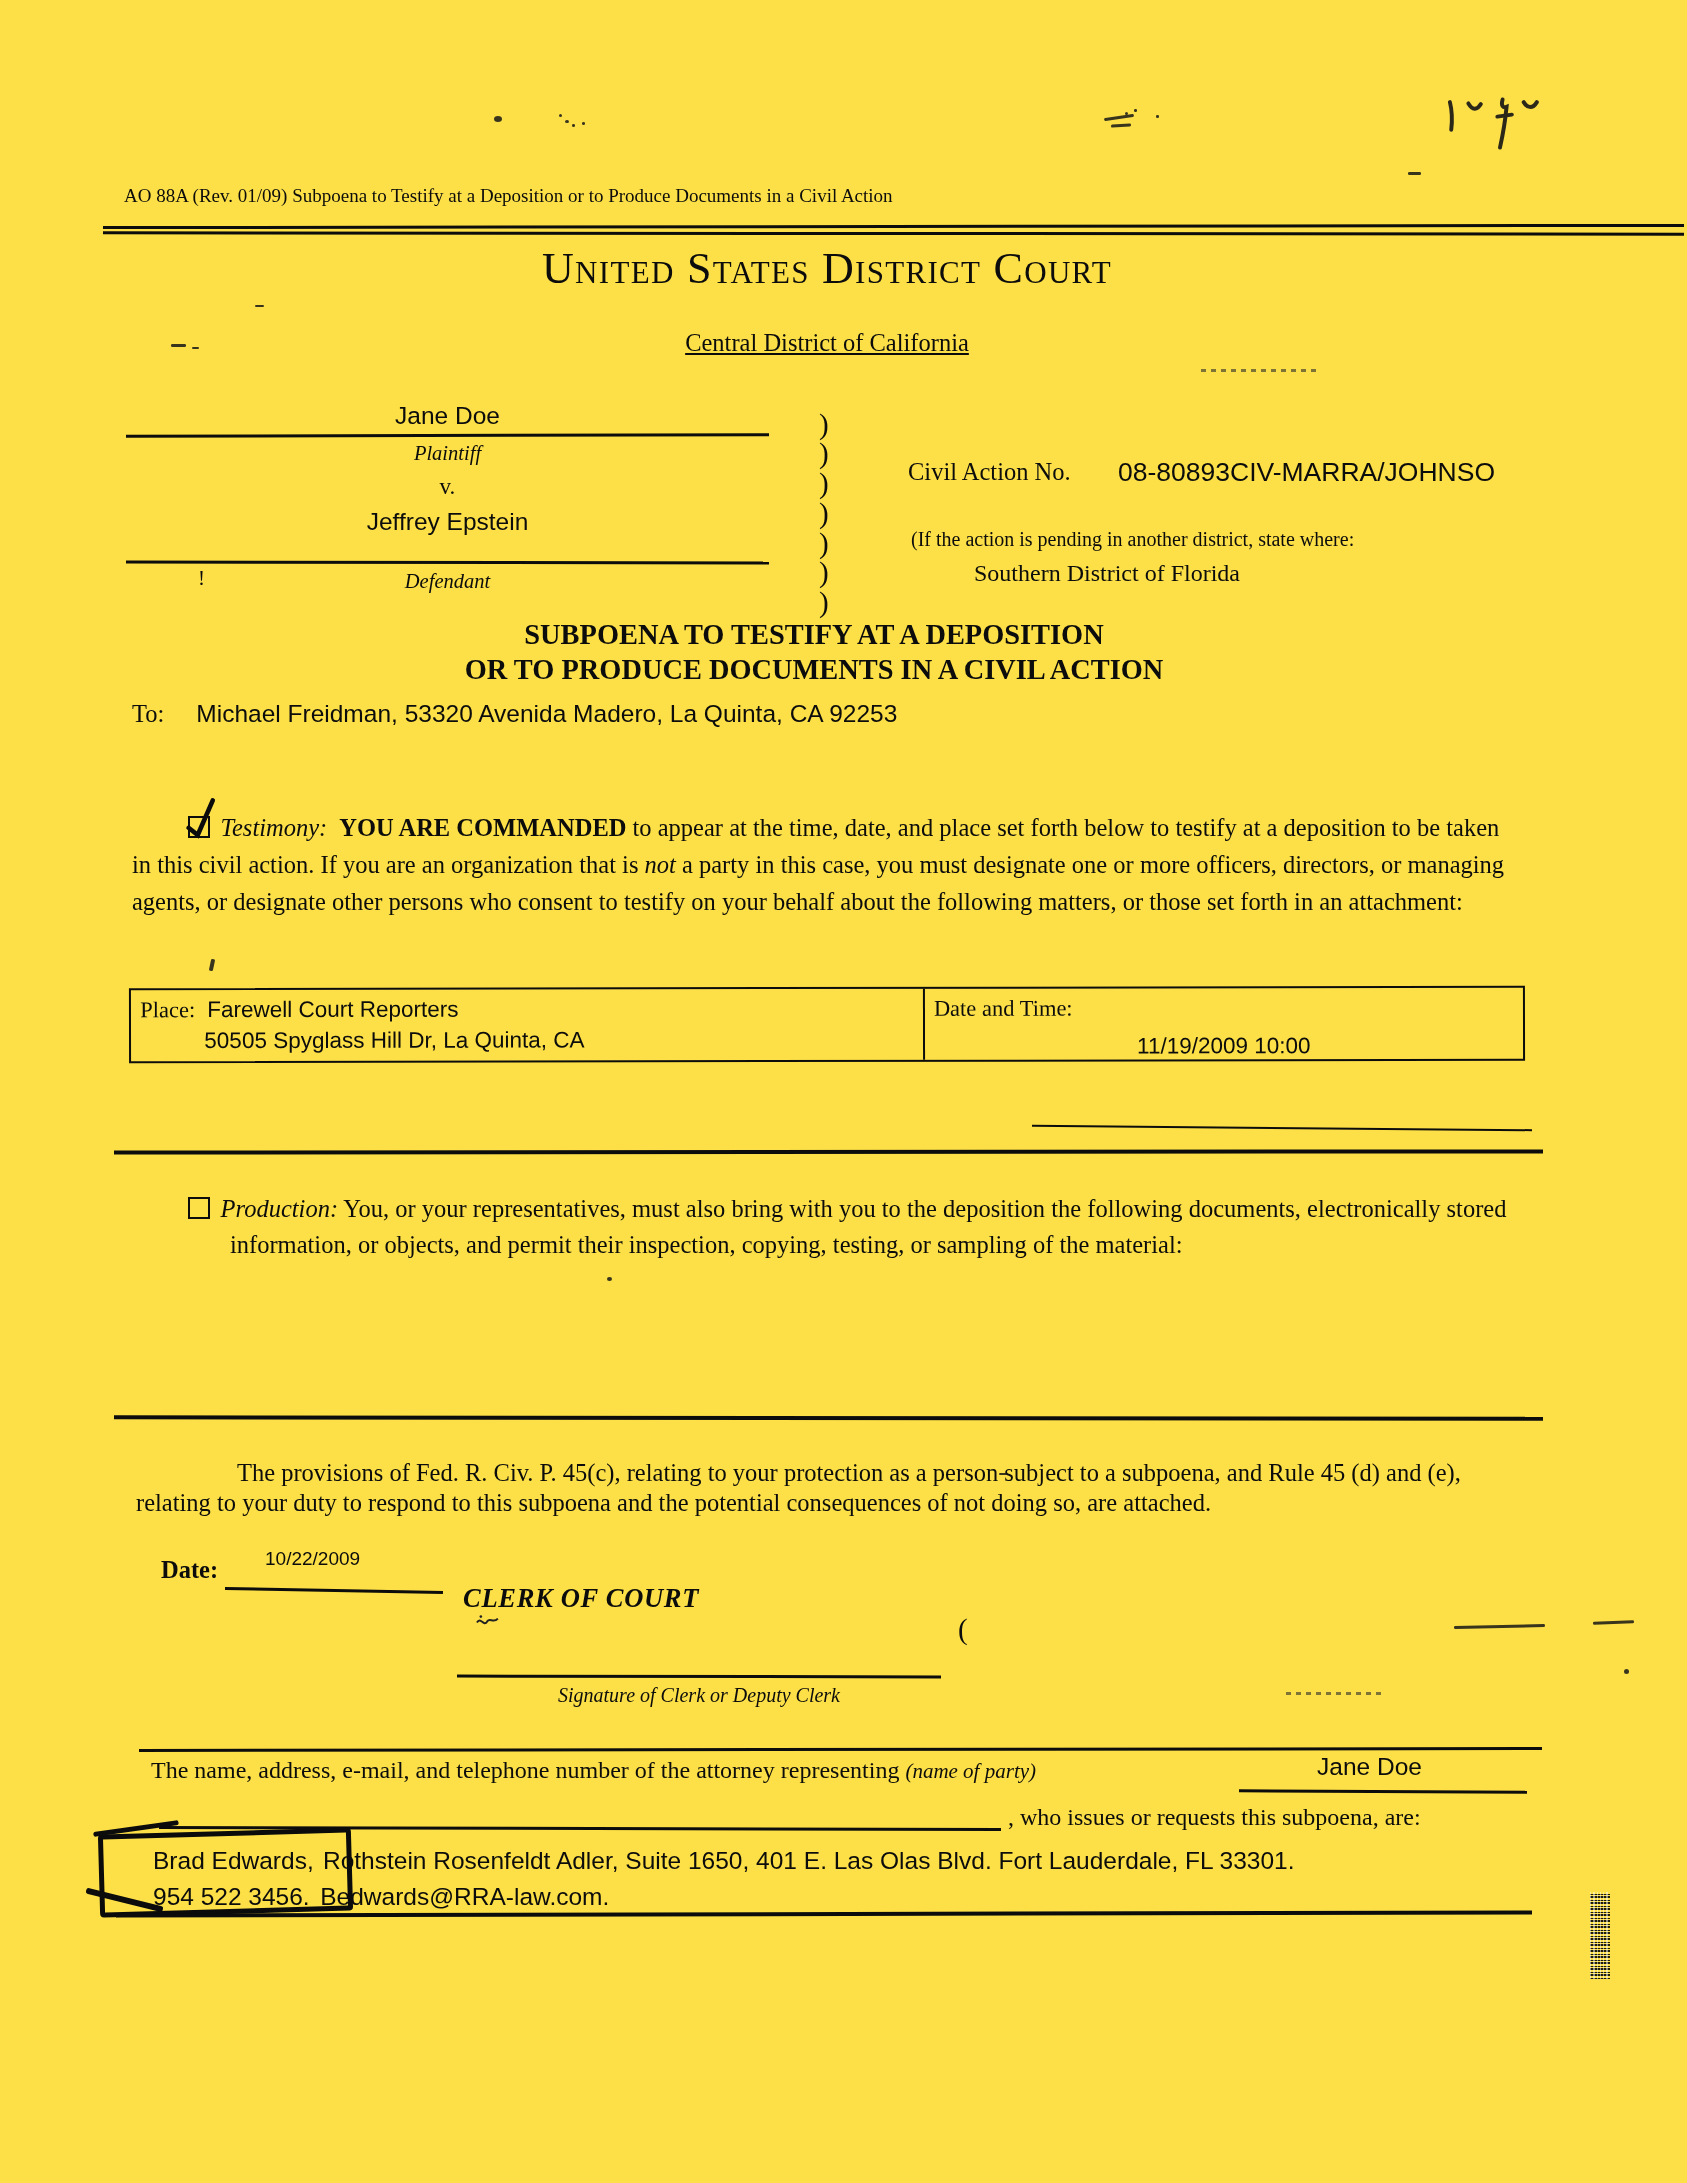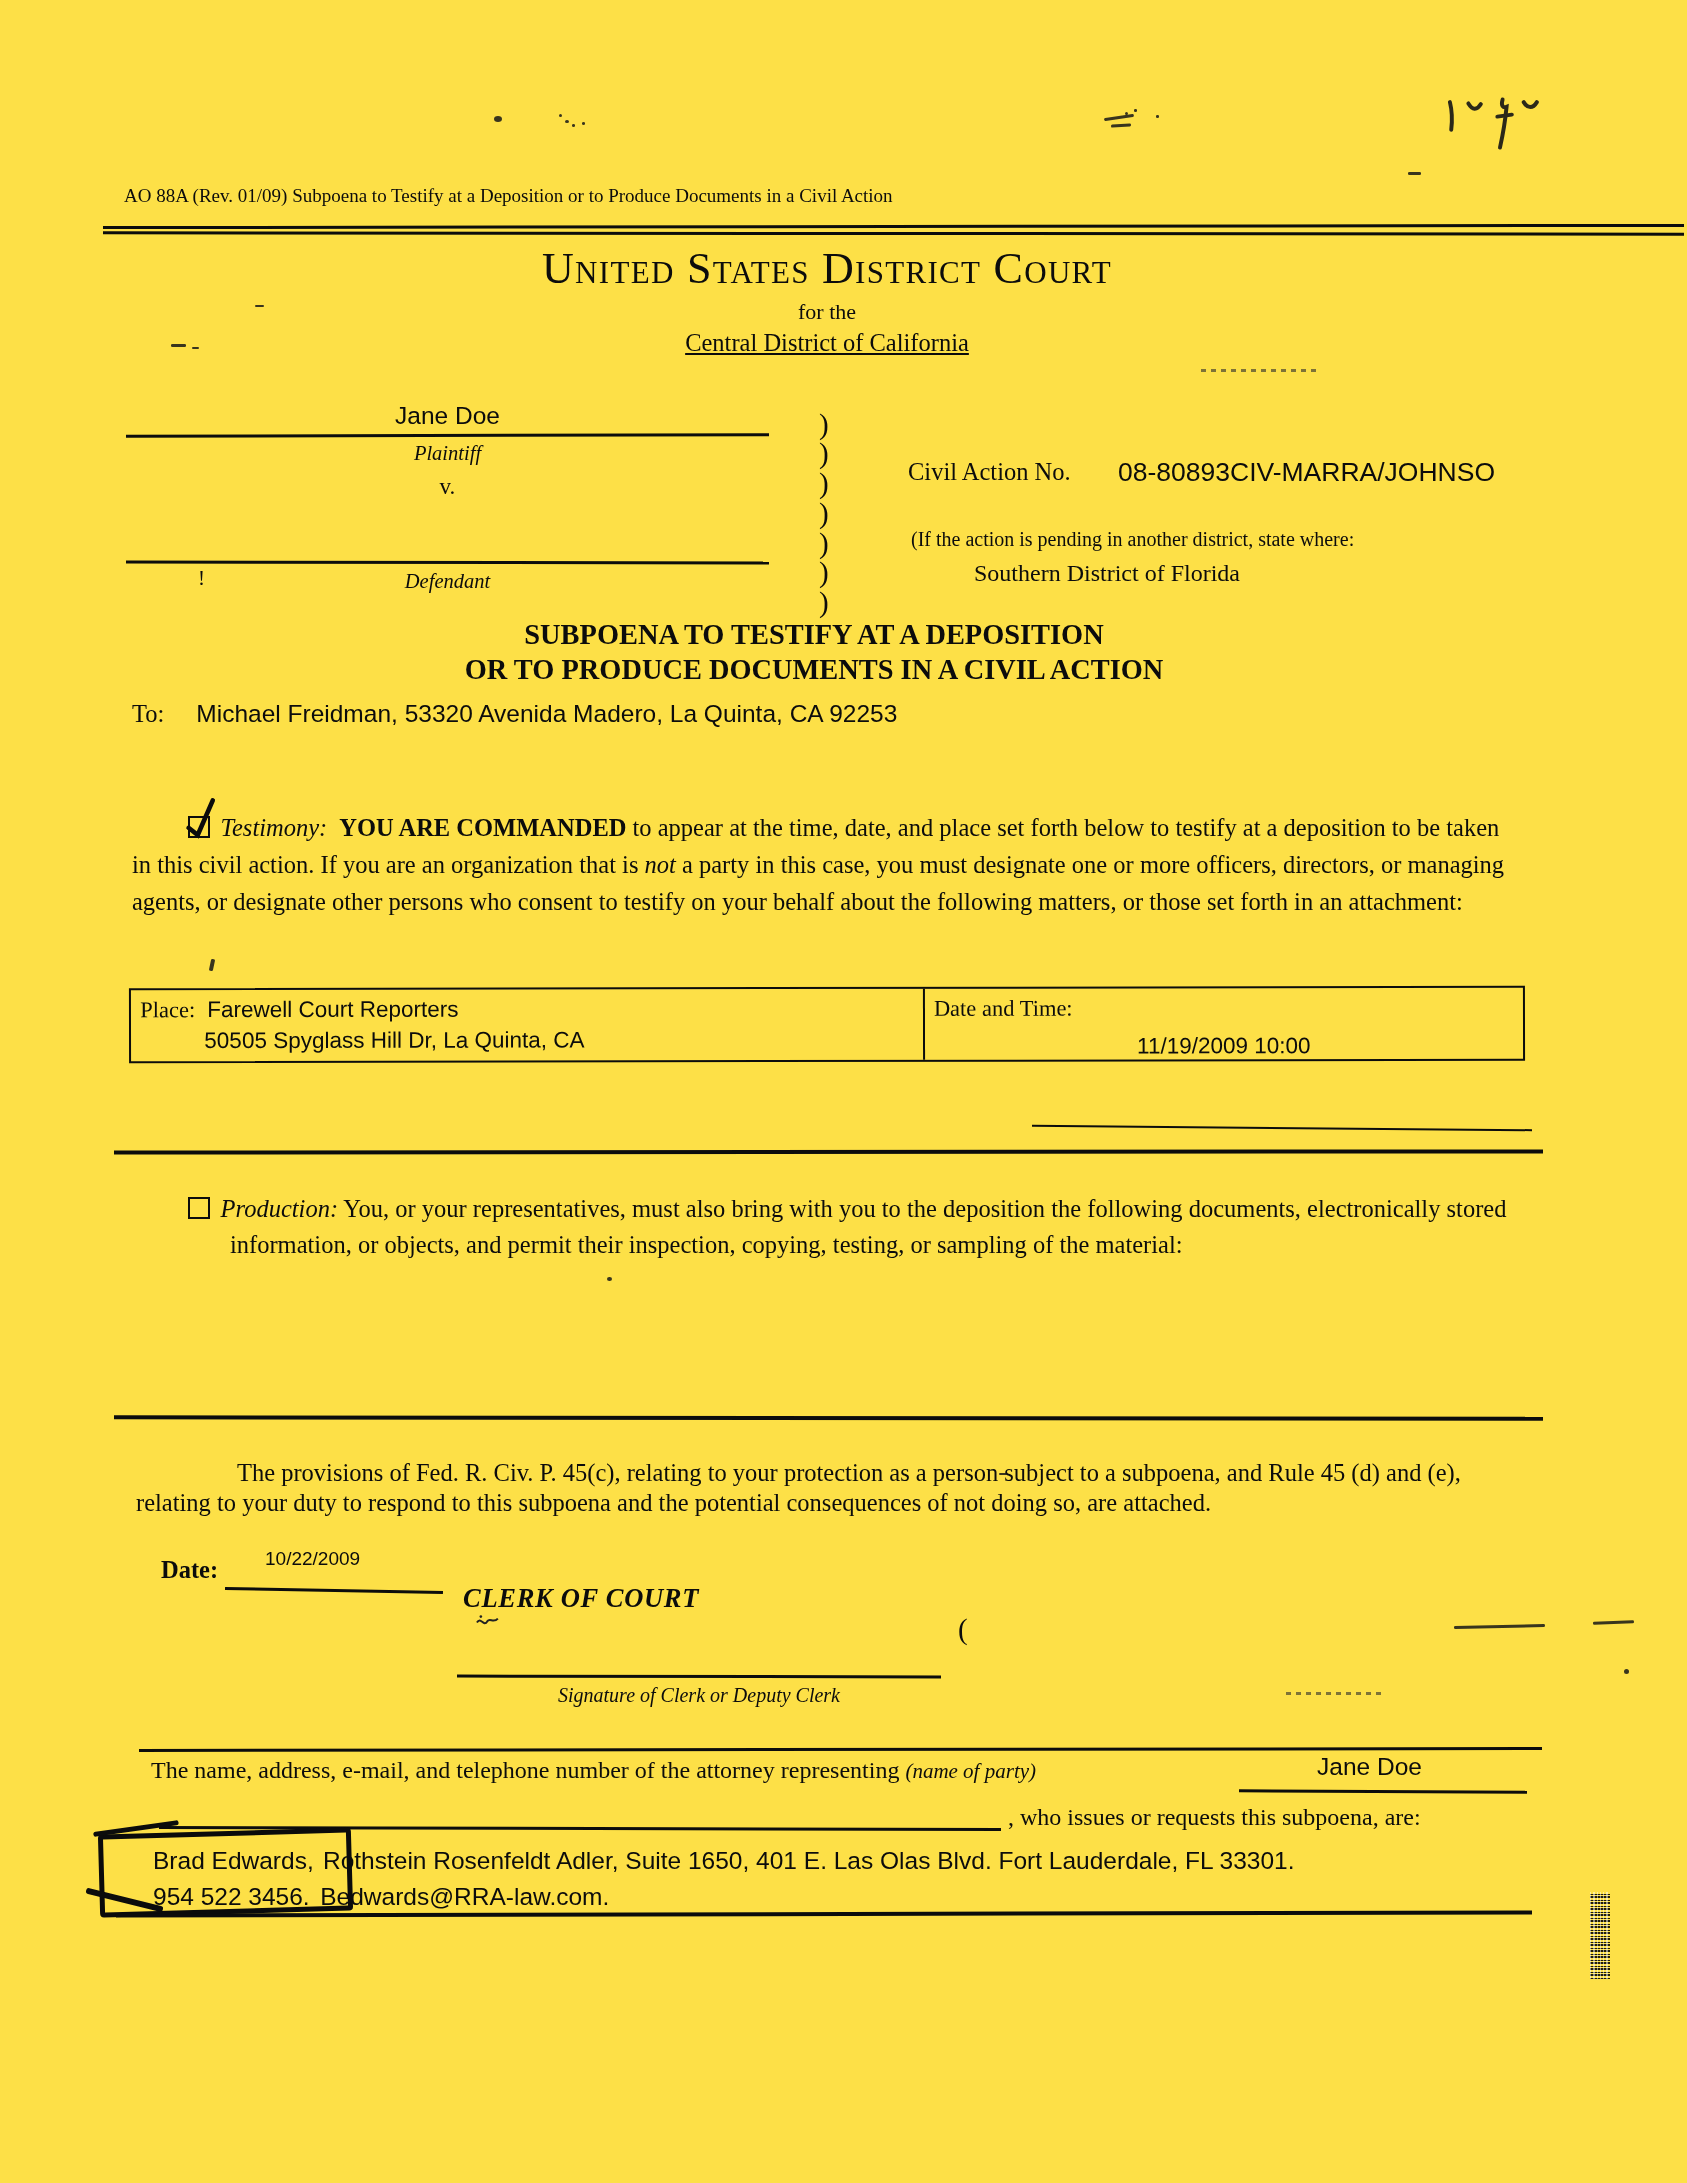--- a/index.html
+++ b/index.html
@@ -23,27 +23,27 @@
 </head>
 <body>
 
 <div id="page">
 
   <div class="abs serif" style="left:124px;top:185px;font-size:19px;">AO 88A  (Rev. 01/09) Subpoena to Testify at a Deposition or to Produce Documents in a Civil Action</div>
   <div class="rule" style="left:103px;top:225px;width:1581px;height:3.3px;transform:rotate(-0.08deg);"></div>
   <div class="rule" style="left:103px;top:232px;width:1581px;height:2.6px;transform:rotate(0.05deg);"></div>
 
   <div class="abs serif smallcaps ctr" style="left:142px;top:243px;width:1370px;font-size:44px;">United States District Court</div>
-  <div class="abs serif ctr" style="left:142px;top:299px;width:1370px;font-size:22px;">for the</div>
   <div class="abs serif ctr" style="left:142px;top:329px;width:1370px;font-size:24.5px;text-decoration:underline;">Central District of California</div>
 
   <div class="abs sans ctr" style="left:126px;top:402px;width:643px;font-size:24.5px;">Jane Doe</div>
   <div class="rule" style="left:126px;top:434px;width:643px;height:3.3px;transform:rotate(-0.12deg);"></div>
   <div class="abs serif it ctr" style="left:126px;top:442px;width:643px;font-size:20.5px;">Plaintiff</div>
   <div class="abs serif ctr" style="left:126px;top:474px;width:643px;font-size:23px;">v.</div>
+  <div class="abs sans ctr" style="left:126px;top:508px;width:643px;font-size:24.5px;">Jeffrey Epstein</div>
   <div class="rule" style="left:126px;top:561px;width:643px;height:3.3px;transform:rotate(0.1deg);"></div>
   <div class="abs serif it ctr" style="left:126px;top:570px;width:643px;font-size:20.5px;">Defendant</div>
   <div class="abs serif" style="left:198px;top:566px;font-size:21px;">!</div>
 
   <div class="abs serif" style="left:819px;top:408px;font-size:29px;">)</div>
   <div class="abs serif" style="left:819px;top:437px;font-size:29px;">)</div>
   <div class="abs serif" style="left:819px;top:467px;font-size:29px;">)</div>
   <div class="abs serif" style="left:819px;top:497px;font-size:29px;">)</div>
   <div class="abs serif" style="left:819px;top:527px;font-size:29px;">)</div>
   <div class="abs serif" style="left:819px;top:556px;font-size:29px;">)</div>

